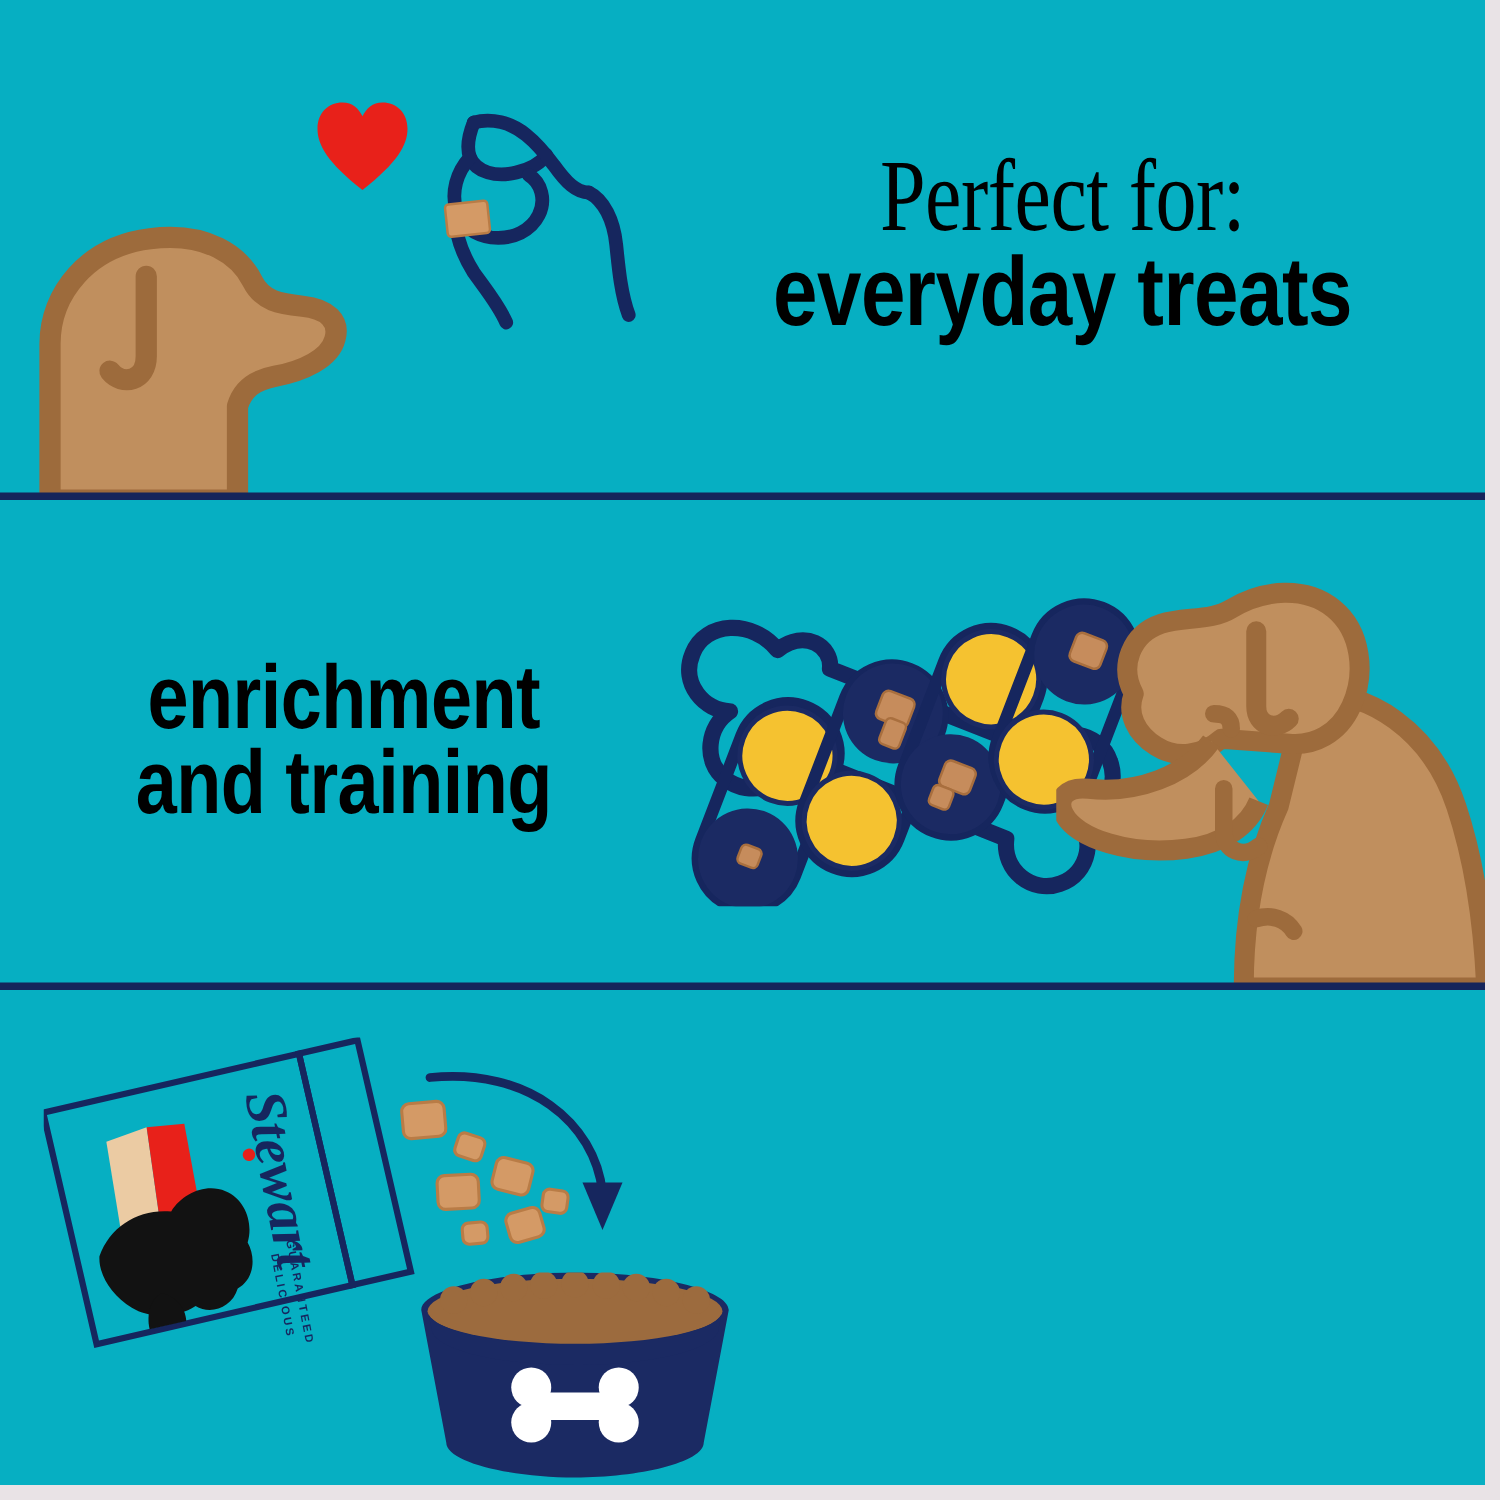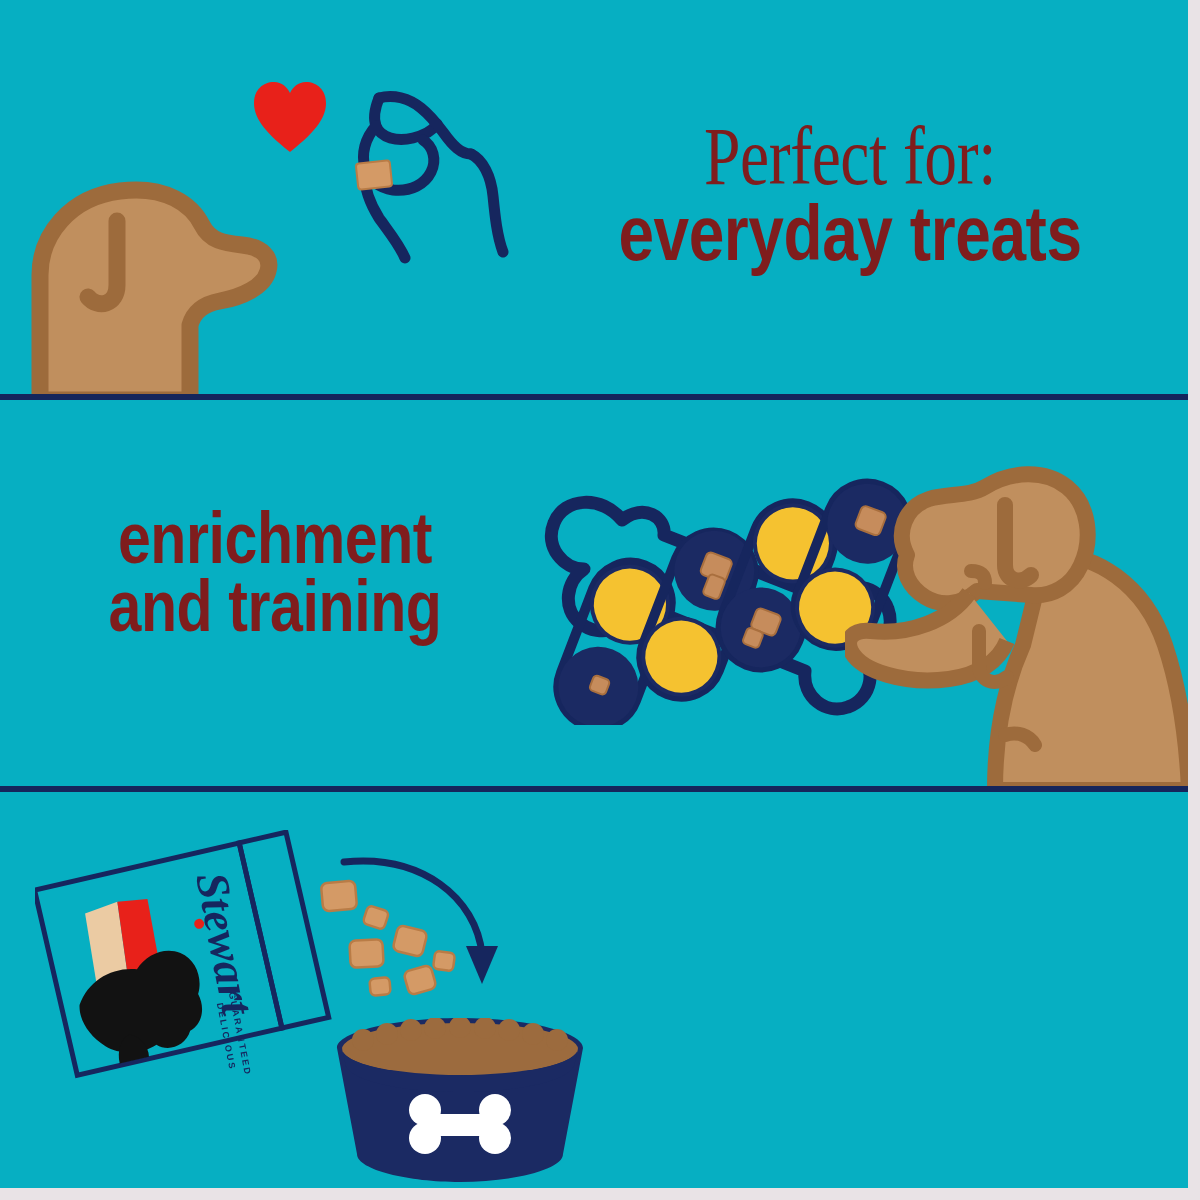--- a/index.html
+++ b/index.html
@@ -19,21 +19,21 @@
   #panel-mid{top:400px;height:388px;}
   #panel-bot{top:790px;height:398px;}
 
   .divider{position:absolute;left:0;width:1188px;height:6px;background:#15255B;}
   #div1{top:394px;}
   #div2{top:786px;}
 
   
   .headline{
     position:absolute;
-    color:#7f1d1d;
+    color:#000000;
     line-height:0.95;
     letter-spacing:-0.5px;
     text-align:center;
   }
   .ln-serif{
     font-family:"Liberation Serif", serif;
     font-weight:400;
     font-size:82px;
     transform:scaleX(0.80);
     transform-origin:center center;
@@ -101,21 +101,21 @@
     <div class="headline" id="txt-top">
       <span class="ln-serif">Perfect for:</span>
       <span class="ln-sans">everyday treats</span>
     </div>
   </div>
 
   <div class="divider" id="div1"></div>
 
   <div class="panel" id="panel-mid">
 
-    <div class="headline" id="txt-mid" style="top:104px;">
+    <div class="headline" id="txt-mid" style="top:124px;">
       <span class="ln-sans">enrichment</span>
       <span class="ln-sans">and training</span>
     </div>
 
     <svg class="art" style="left:540px; top:65px; width:370px; height:260px;" viewBox="0 0 370 260">
 
       <path d="M82,55 C62,30 24,32 14,58 C4,82 24,104 44,104
                C26,116 22,144 40,158 C60,174 92,164 100,140
                L265,206 C262,232 286,250 308,242 C332,234 338,202 318,188
                C340,190 356,166 348,144 C340,120 306,114 292,136

